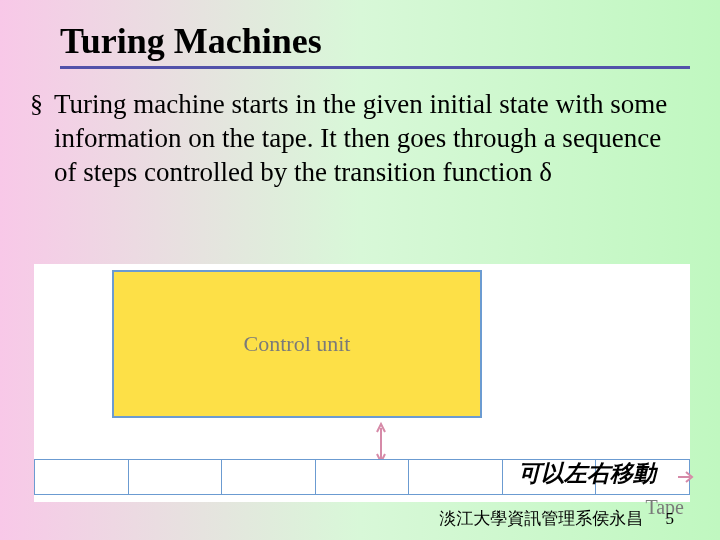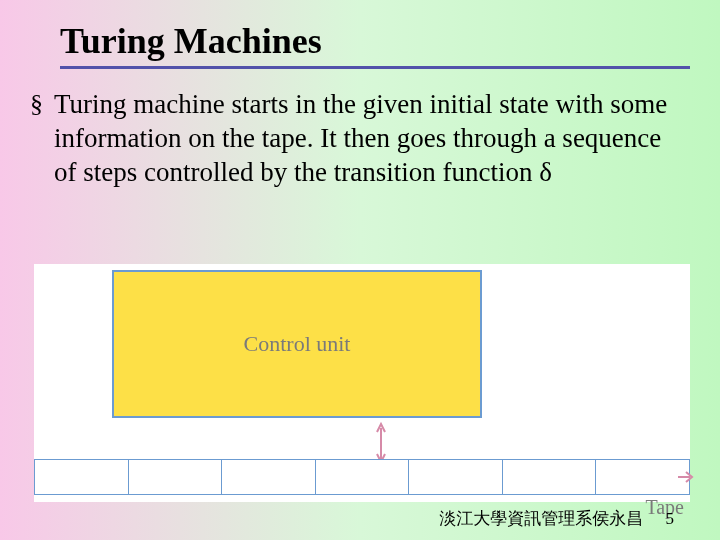--- a/index.html
+++ b/index.html
@@ -165,20 +165,21 @@
   <div class="tape">
     <div class="tape-cell"></div>
     <div class="tape-cell"></div>
     <div class="tape-cell"></div>
     <div class="tape-cell"></div>
     <div class="tape-cell"></div>
     <div class="tape-cell"></div>
     <div class="tape-cell"></div>
   </div>
 
+  <div class="annotation">可以左右移動</div>
 
   <div class="tape-arrow">
     <svg width="18" height="24" viewBox="0 0 18 24">
       <path d="M2 12 L14 12 M10 7 L16 12 L10 17" stroke="#d68aa8" stroke-width="2" fill="none"></path>
     </svg>
   </div>
   <div class="tape-label">Tape</div>
 </div>
 
 <div class="footer">

